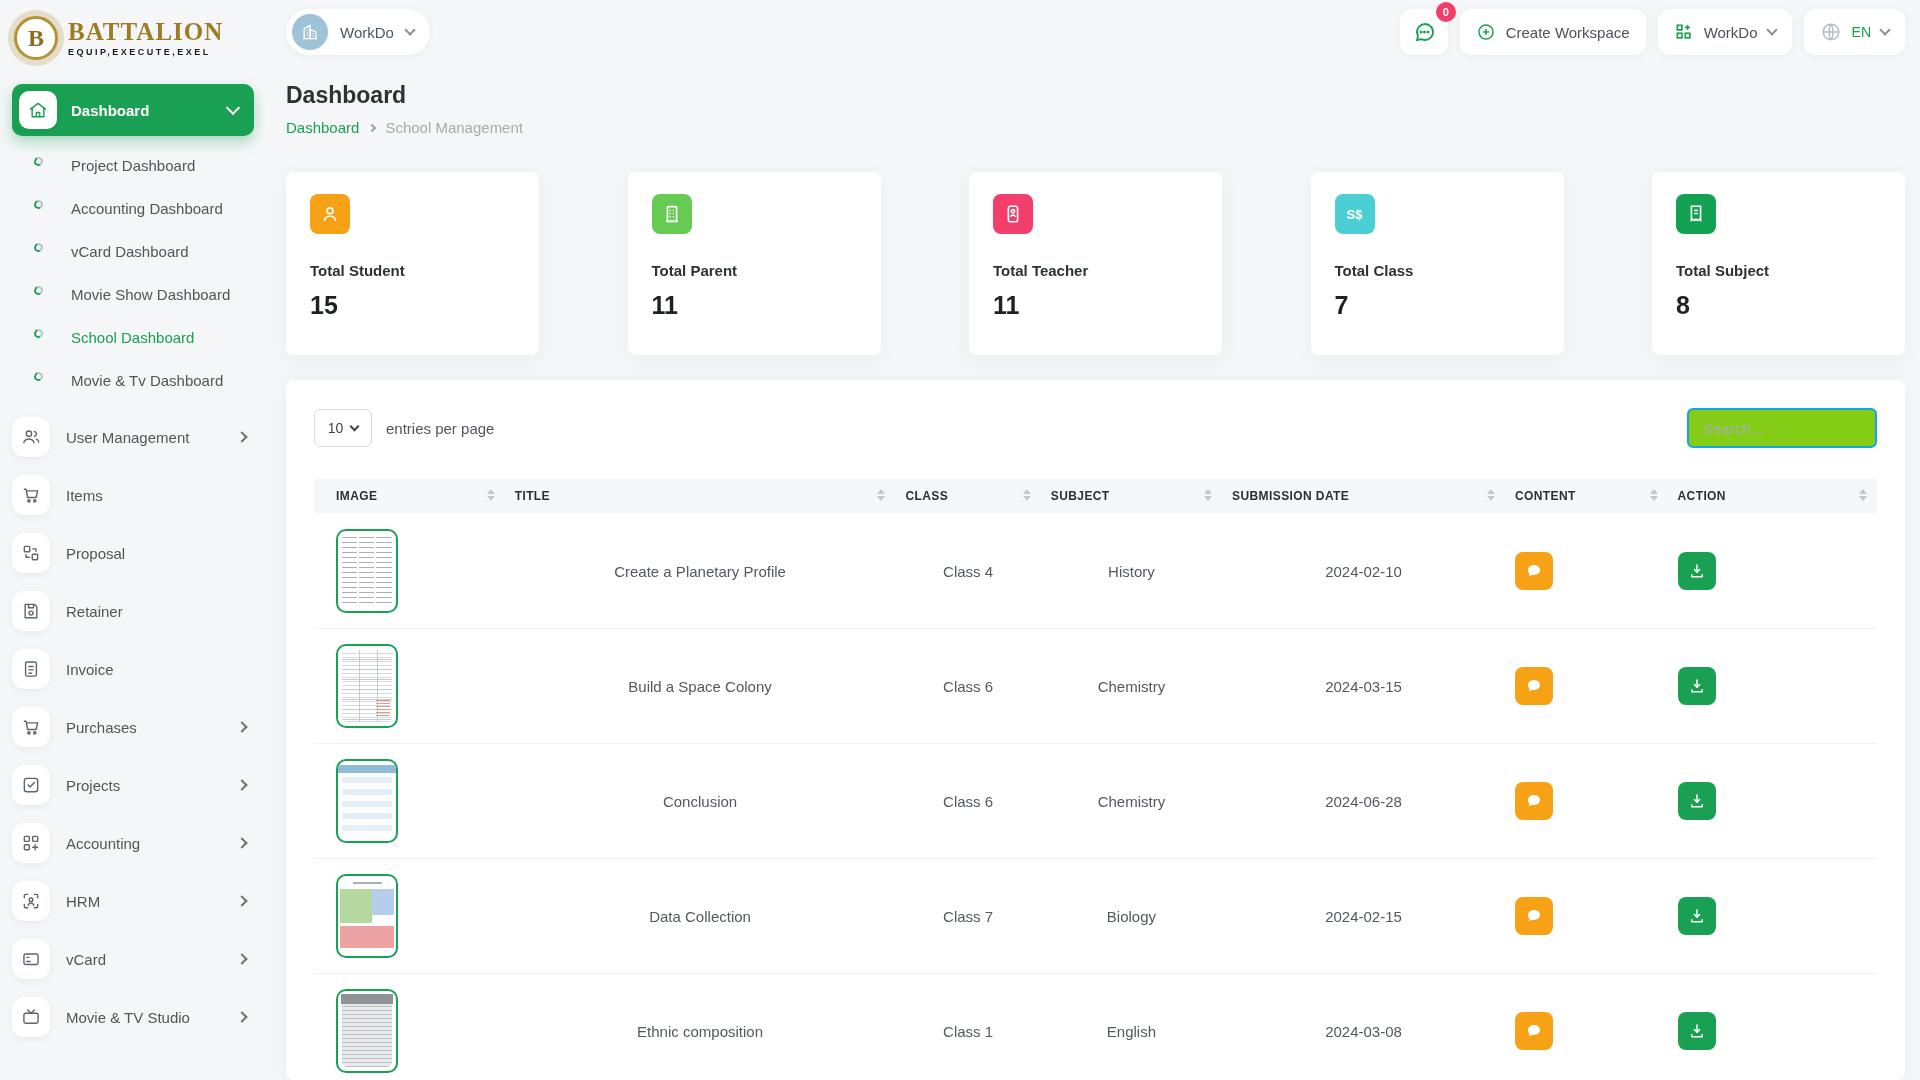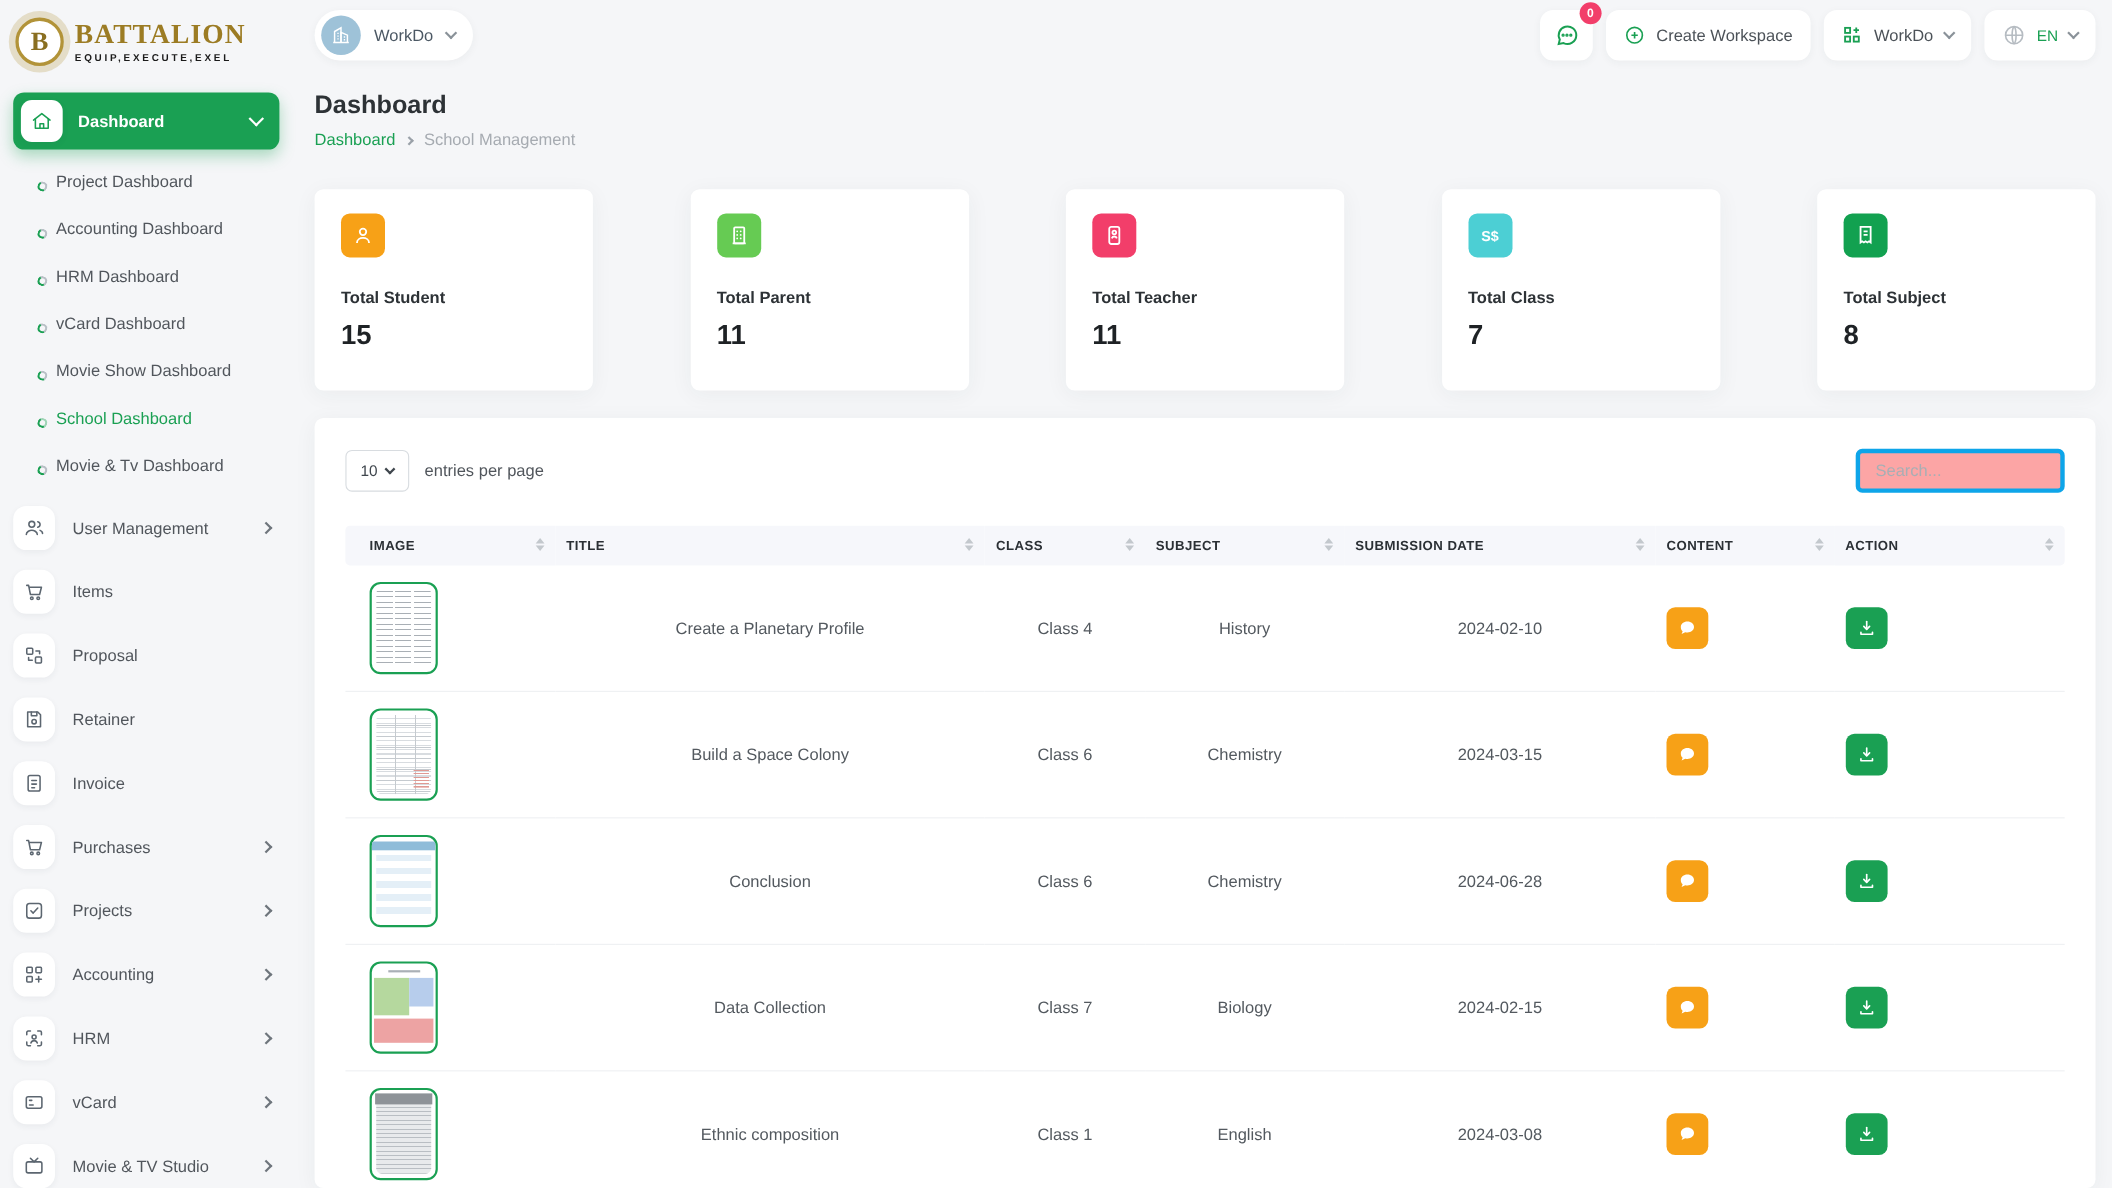--- a/index.html
+++ b/index.html
@@ -28,21 +28,21 @@
   .nav-active .label { color:#fff; font-weight:bold; font-size:15px; flex:1; }
   .iconbox { width:38px; height:38px; border-radius:10px; background:#fff;
     display:flex; align-items:center; justify-content:center;
     box-shadow:0 2px 6px rgba(40,50,60,.06); flex:0 0 38px; }
   .chev { width:10px; height:10px; border-right:2px solid currentColor; border-bottom:2px solid currentColor; }
   .chev.down { transform:rotate(45deg); margin-top:-4px; }
   .chev.right { transform:rotate(-45deg); }
   .nav-active .chev { color:#fff; }
 
   .sub-list { margin:8px 0 6px 0; }
-  .sub-item { display:flex; align-items:flex-end; gap:8px; padding:13px 16px 13px 34px;
+  .sub-item { display:flex; align-items:flex-start; gap:28px; padding:13px 16px 13px 34px;
     font-size:15px; color:#51565c; cursor:pointer; }
   .sub-item .dot { width:9px; height:9px; border-radius:50%; border:2px solid #b9c0c6;
     border-bottom-color:#1aa053; border-left-color:#1aa053; transform:rotate(20deg); flex:0 0 9px; }
   .sub-item.active { color:#1aa053; }
   .sub-item.active .dot { border-color:#9fd4b6; border-bottom-color:#1aa053; border-left-color:#1aa053; }
 
   .nav-item { display:flex; align-items:center; gap:16px; padding:9px 24px 9px 12px; cursor:pointer; }
   .nav-item .iconbox { width:40px; height:40px; border-radius:12px; }
   .nav-item .label { font-size:15px; color:#51565c; flex:1; }
   .nav-item .chev { color:#6e757c; width:8px; height:8px; }
@@ -88,22 +88,22 @@
   
   .table-card { margin-top:25px; background:#fff; border-radius:8px; padding:28px;
     height:700px; box-shadow:0 4px 20px rgba(40,50,60,.05); }
   .table-controls { display:flex; align-items:center; justify-content:space-between; }
   .entries { display:flex; align-items:center; gap:14px; }
   .select-box { width:58px; height:38px; border:1px solid #d8dce0; border-radius:6px;
     display:flex; align-items:center; justify-content:center; gap:8px; font-size:14px;
     color:#3f464d; cursor:pointer; background:#fff; }
   .select-box .chev { width:7px; height:7px; color:#3f464d; margin-top:-3px; }
   .entries-label { font-size:15px; color:#51565c; }
-  .search-input { width:190px; height:40px; border:4px solid #0ea5e9; border-radius:6px;
-    padding:0 14px; font-size:15px; color:#51565c; outline:none; background:#fca5a5;
+  .search-input { width:190px; height:40px; border:2px solid #0ea5e9; border-radius:6px;
+    padding:0 14px; font-size:15px; color:#51565c; outline:none; background:#84cc16;
     font-family:"Liberation Sans","DejaVu Sans",sans-serif; }
   .search-input::placeholder { color:#a8aeb4; }
 
   table { width:100%; border-collapse:collapse; margin-top:30px; }
   th { background:#f6f7fb; font-size:12px; letter-spacing:.4px; color:#2b3035; text-align:left;
     padding:11px 10px; }
   th .th-inner { display:flex; align-items:flex-start; justify-content:space-between; gap:6px; }
   th:first-child { padding-left:22px; border-radius:4px 0 0 4px; }
   th:last-child { border-radius:0 4px 4px 0; }
   .sort { display:flex; flex-direction:column; gap:2px; }
@@ -173,24 +173,20 @@
         <div class="sub-item">
             <span class="dot"></span>
             <span>Project Dashboard</span>
           </div>
         <div class="sub-item">
             <span class="dot"></span>
             <span>Accounting Dashboard</span>
           </div>
         <div class="sub-item">
             <span class="dot"></span>
-            <span>HRM Dashboard</span>
-          </div>
-        <div class="sub-item">
-            <span class="dot"></span>
             <span>vCard Dashboard</span>
           </div>
         <div class="sub-item">
             <span class="dot"></span>
             <span>Movie Show Dashboard</span>
           </div>
         <div class="sub-item active">
             <span class="dot"></span>
             <span>School Dashboard</span>
           </div>

